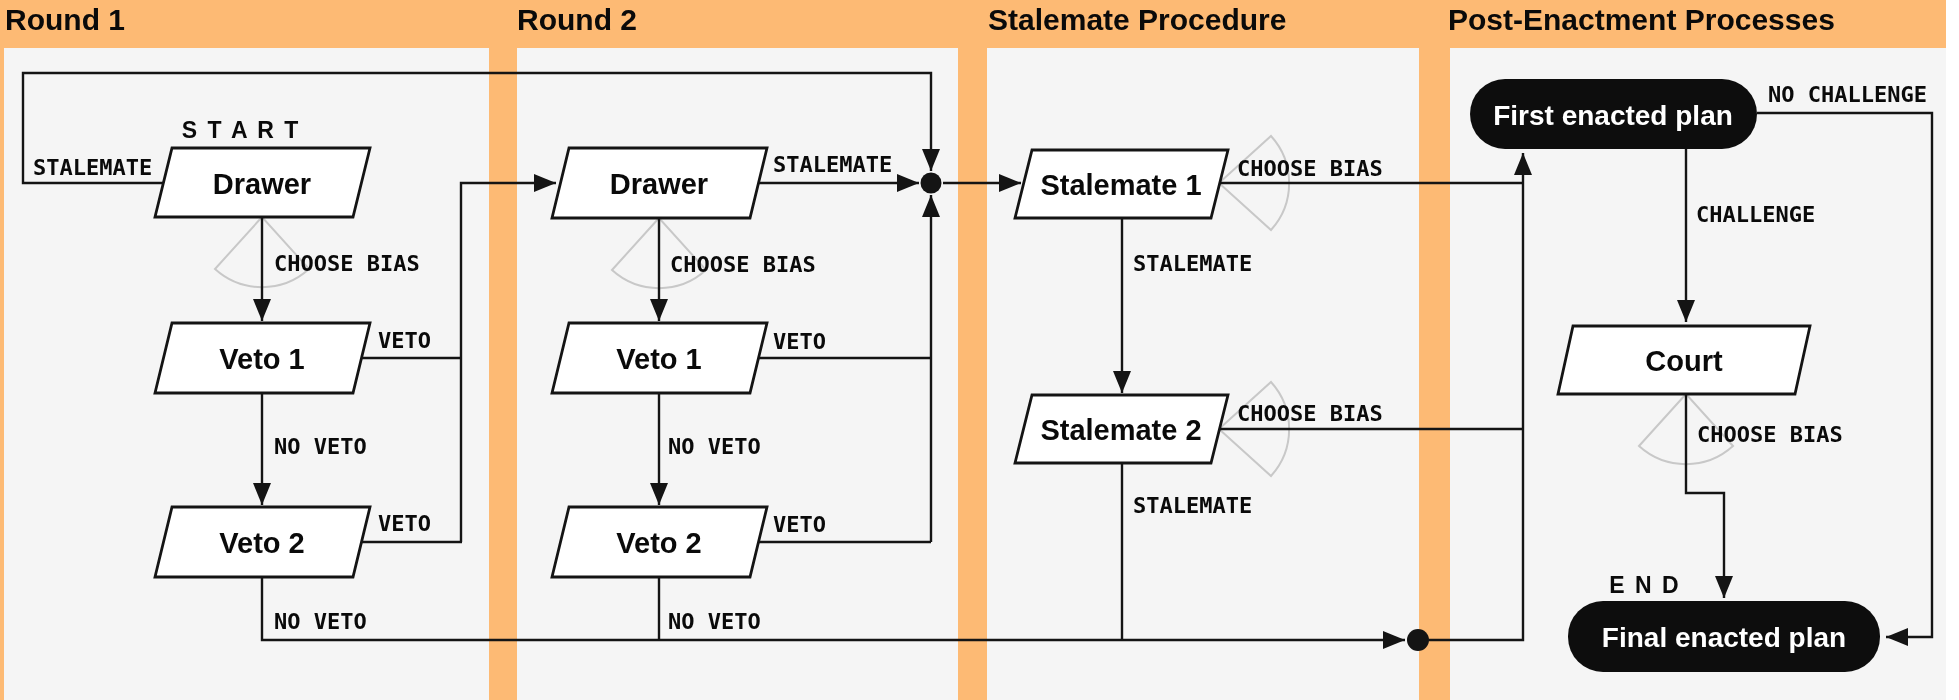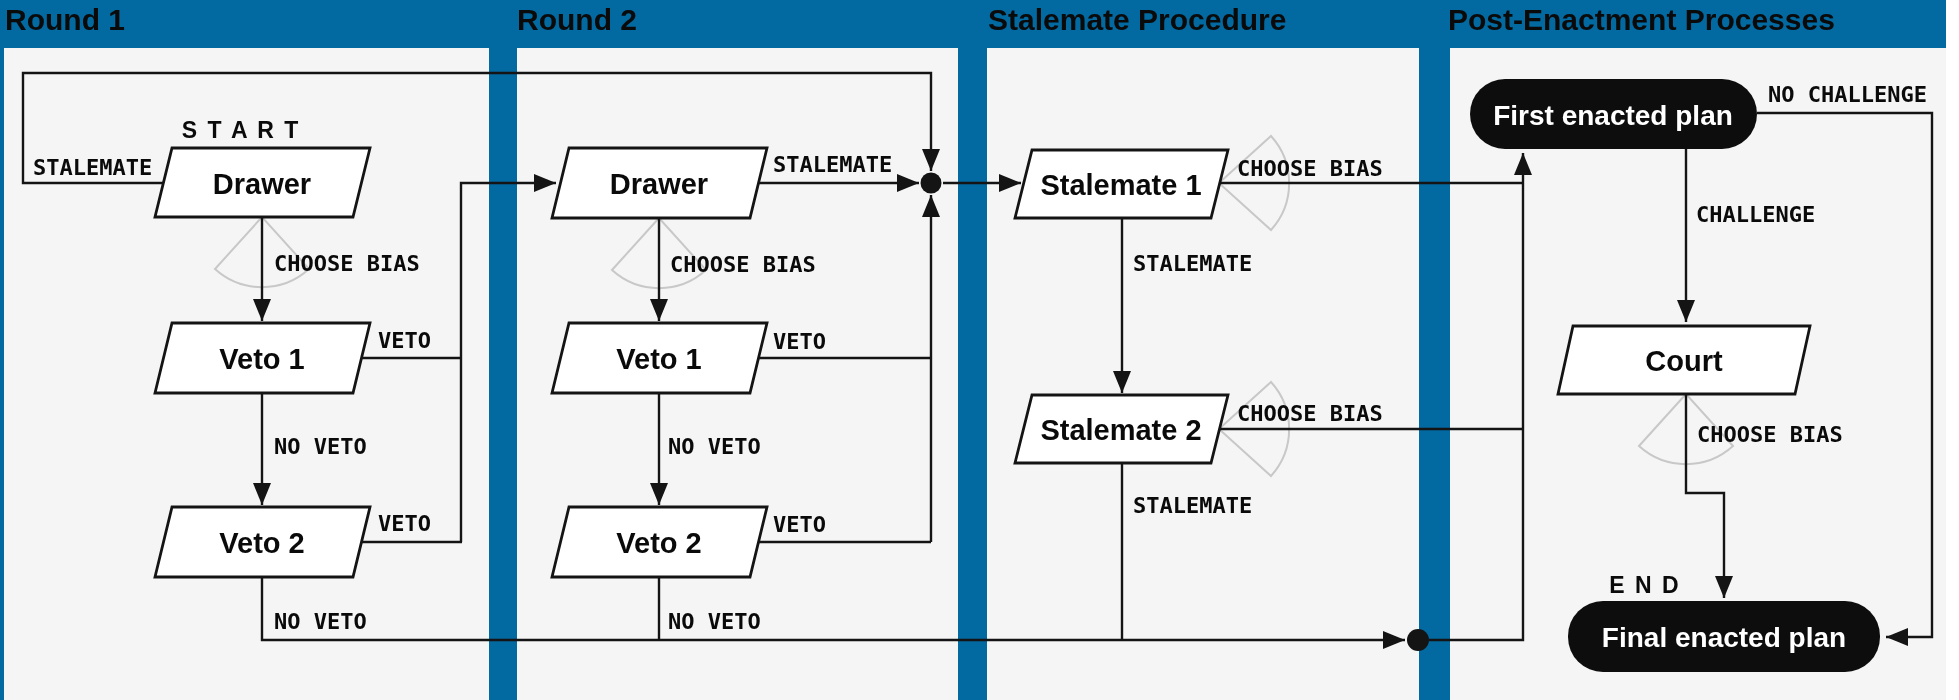--- a/index.html
+++ b/index.html
@@ -1,16 +1,16 @@
 <!DOCTYPE html>
 <html><head>
 <meta charset="utf-8">
 <style>
   html,body{margin:0;padding:0;background:#ffffff;}
-  .stage{position:relative;width:1946px;height:700px;background:#0369a1;overflow:hidden;}
+  .stage{position:relative;width:1946px;height:700px;background:#fdba74;overflow:hidden;}
   svg{display:block;}
   .panel{fill:#f5f5f5;}
   .col-title{font:700 30px "Liberation Sans", sans-serif;fill:#0a0a0a;}
   .node-shape{fill:#ffffff;stroke:#141414;stroke-width:2.8px;}
   .node-label{font:700 29px "Liberation Sans", sans-serif;fill:#0a0a0a;text-anchor:middle;}
   .pill{fill:#0d0d0d;}
   .pill-label{font:700 28px "Liberation Sans", sans-serif;fill:#ffffff;text-anchor:middle;}
   .edge{fill:none;stroke:#141414;stroke-width:2.4px;}
   .edge-label{font:700 22px "DejaVu Sans Mono", monospace;fill:#0a0a0a;}
   .terminal-label{font:700 23px "Liberation Sans", sans-serif;fill:#0a0a0a;text-anchor:middle;letter-spacing:2px;}

